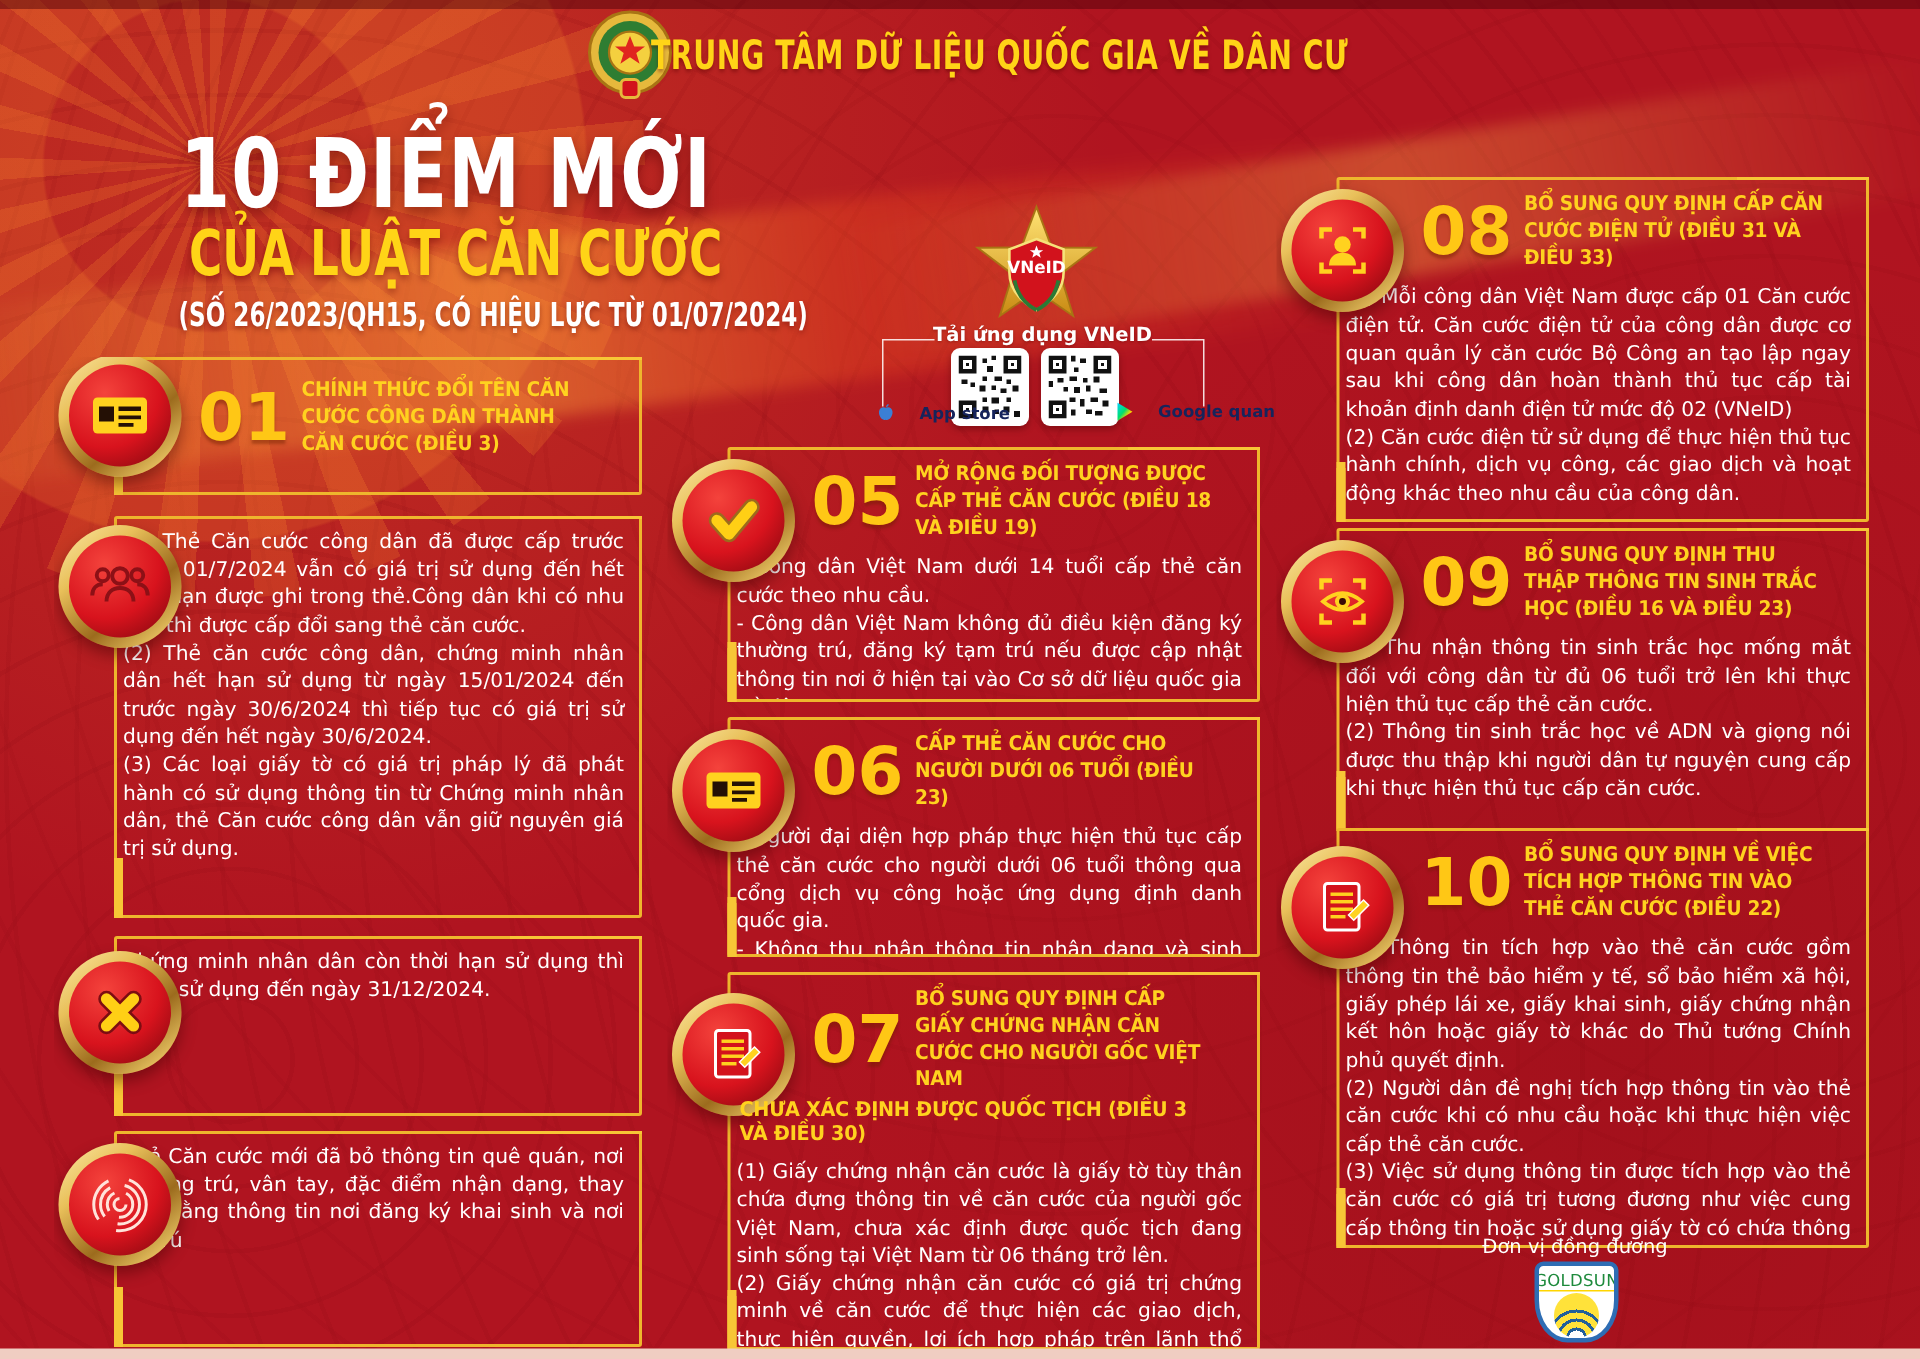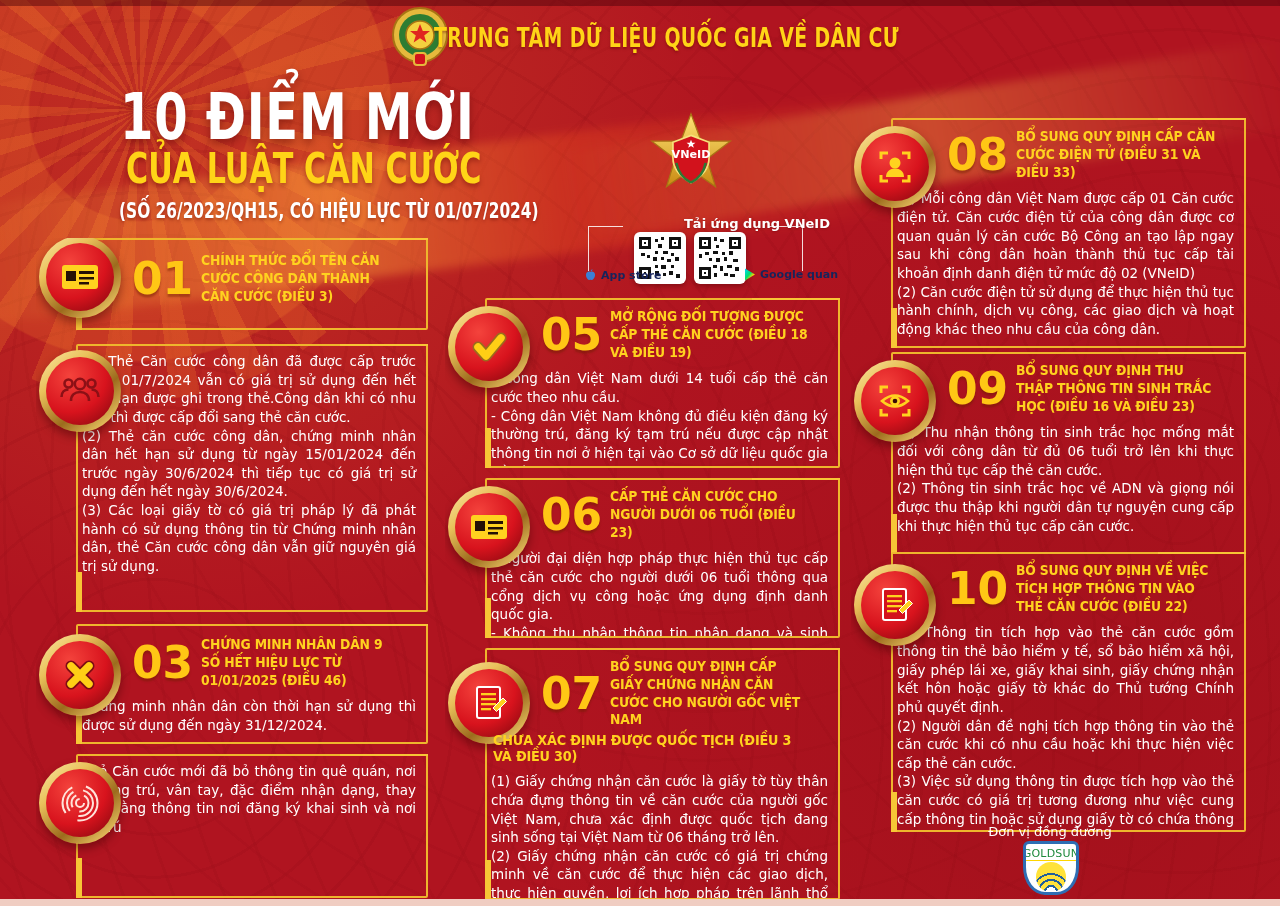--- a/index.html
+++ b/index.html
@@ -54,29 +54,29 @@
   .head{display:flex;align-items:center;gap:8px;margin:10px 12px 0 96px}
   .num{font-size:44px;font-weight:800;color:#ffc715;line-height:.95;text-shadow:0 3px 2px rgba(110,30,0,.45)}
   .ttl{display:inline-block;font-size:13.5px;font-weight:700;color:#ffd21f;line-height:1.32;
     letter-spacing:-.2px;transform:scaleX(.92);transform-origin:left}
   .subttl{margin:3px 12px 0 48px;font-size:13.5px;font-weight:700;color:#ffd21f;letter-spacing:-.2px;
     transform:scaleX(.95);transform-origin:left}
   .bodytx{margin:8px 12px 0 46px;color:#fff;font-size:13.5px;line-height:1.38;text-align:justify;
     white-space:pre-line}
 
   
-  .vstar{position:absolute;left:648px;top:112px}
-  .vcap{position:absolute;left:560px;top:216px;width:270px;text-align:right;color:#fff;
+  .vstar{position:absolute;left:648px;top:136px}
+  .vcap{position:absolute;left:560px;top:216px;width:270px;text-align:center;color:#fff;
     font-size:13px;font-weight:700;text-shadow:0 1px 2px rgba(90,0,0,.4)}
   .brk{position:absolute;width:34px;height:44px;top:226px}
   .brkL{left:588px;border-left:1.5px solid rgba(255,255,255,.85);border-top:1.5px solid rgba(255,255,255,.85)}
   .brkR{left:768px;border-right:1.5px solid rgba(255,255,255,.85);border-top:1.5px solid rgba(255,255,255,.85)}
   .qr{position:absolute;width:52px;height:52px;background:#fff;border-radius:6px;top:232px;
     display:flex;align-items:center;justify-content:center;box-shadow:0 2px 5px rgba(60,0,0,.4)}
-  .store{position:absolute;top:268px;display:flex;align-items:center;gap:4px;
+  .store{position:absolute;top:268px;display:flex;align-items:center;gap:16px;
     color:#16245c;font-weight:700;font-size:11px;white-space:nowrap}
 
   .partner-label{position:absolute;left:940px;top:824px;width:220px;text-align:center;color:#fff;font-size:13px}
   .gshield{position:absolute;left:1023px;top:841px;width:50px;height:48px;background:#fff;
     border:3px solid #2e6db4;border-radius:6px 6px 22px 22px / 6px 6px 28px 28px;
     display:flex;flex-direction:column;align-items:center;overflow:hidden}
   .gsname{color:#1e8a3c;font-weight:400;font-size:11px;letter-spacing:.2px;margin-top:3px;
     border-bottom:1.5px solid #ffd500;line-height:1.2}
   .gsun{width:30px;height:30px;border-radius:50%;margin-top:1px;background:
     radial-gradient(circle at 50% 100%, transparent 0 5px, #215f9a 5px 7px, #ffe23a 7px 11px,
@@ -265,24 +265,20 @@
 <section class="card" style="left:36px;top:624px;width:392px;height:120px">
   <div class="frame"></div>
   <div class="badge" style="top:10px">
       <div class="badge-in">
     <svg width="40" height="40" viewBox="0 0 40 40">
           <path d="M11 11 L29 29 M29 11 L11 29" stroke="#7d0d12" stroke-width="11" stroke-linecap="round"></path>
           <path d="M11 11 L29 29 M29 11 L11 29" stroke="#ffcf15" stroke-width="7.5" stroke-linecap="round"></path>
         </svg>
   </div>
     </div>
-  <div class="head" style="margin-top:12px">
-    <span class="num">03</span>
-    <span class="ttl">CHỨNG MINH NHÂN DÂN 9 SỐ HẾT HIỆU LỰC TỪ 01/01/2025 (ĐIỀU 46)</span>
-  </div>
   <p class="bodytx">Chứng minh nhân dân còn thời hạn sử dụng thì được sử dụng đến ngày 31/12/2024.</p>
 </section>
 
 <section class="card" style="left:36px;top:754px;width:392px;height:144px">
   <div class="frame"></div>
   <div class="badge" style="top:8px">
       <div class="badge-in">
     <svg width="42" height="42" viewBox="0 0 42 42" fill="none" stroke="#ffe3da" stroke-width="2">
       <circle cx="21" cy="21" r="4" stroke-dasharray="18 7"></circle>
       <circle cx="21" cy="21" r="8.5" stroke-dasharray="14 8"></circle>

